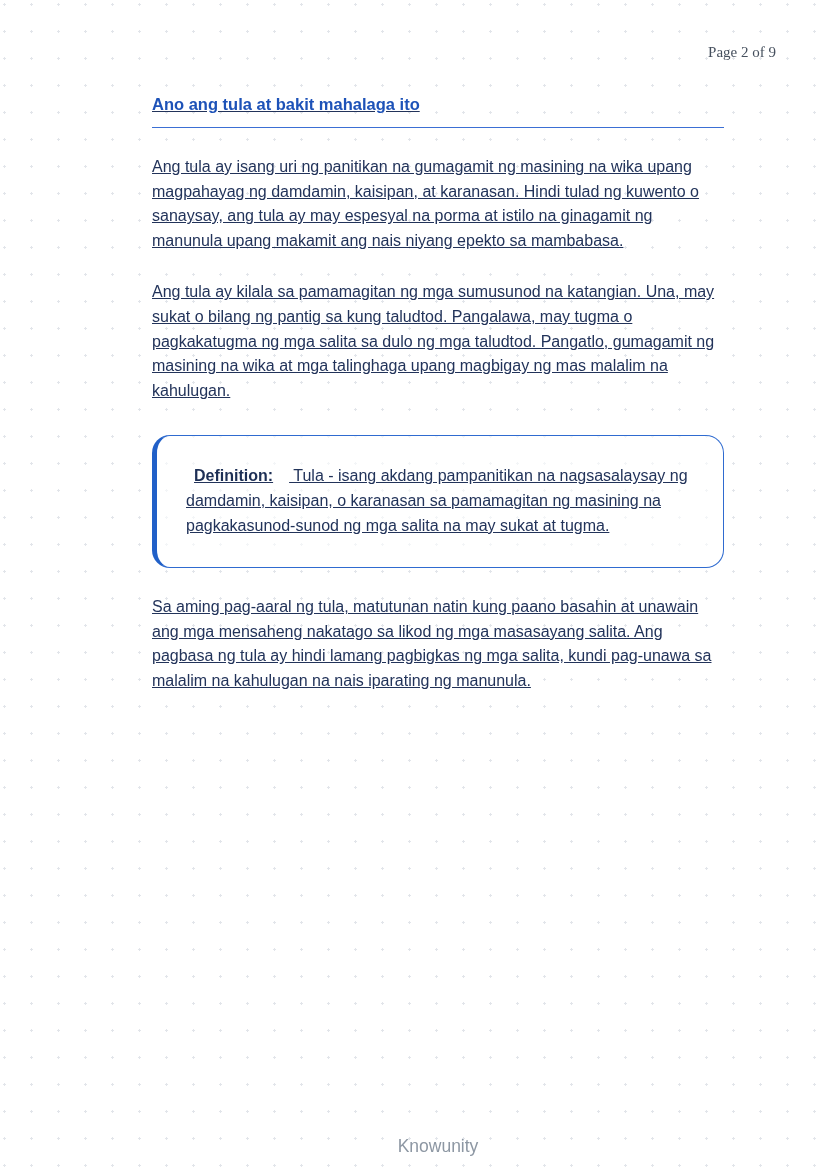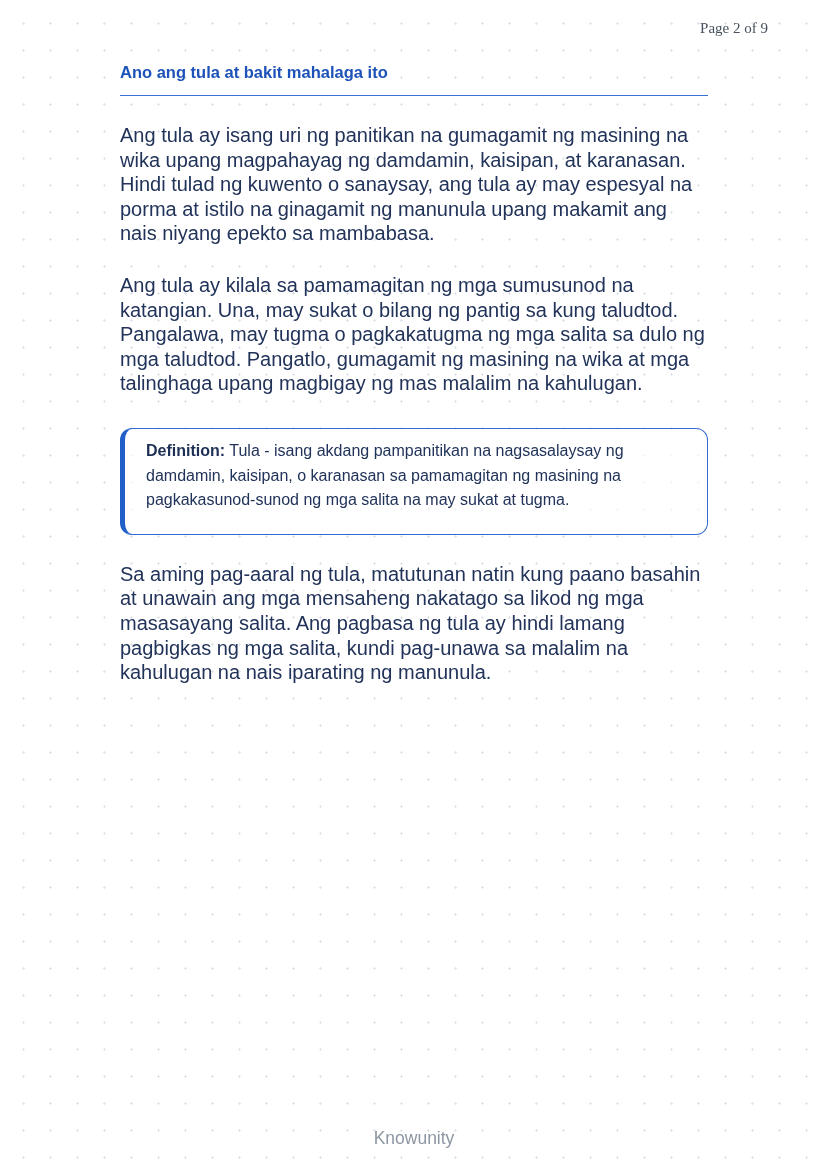--- a/index.html
+++ b/index.html
@@ -1,15 +1,15 @@
 <!DOCTYPE html>
 <html><head>
 <meta charset="utf-8">
 <style>
-  * { margin: 0; padding: 0; box-sizing: border-box; }
+  * { margin: 8px; padding: 0; box-sizing: border-box; }
 
   html, body {
     width: 828px;
     height: 1171px;
   }
 
   body {
     position: relative;
     font-family: "Liberation Sans", sans-serif;
     color: #22335a;
@@ -27,48 +27,49 @@
     font-family: "Liberation Serif", serif;
     font-size: 15px;
     color: #46505e;
   }
 
   .content {
     position: absolute;
     top: 62px;
     left: 120px;
     width: 588px;
+    text-decoration: underline;
   }
 
   .section-heading {
     font-size: 16.5px;
     font-weight: 700;
     color: #1d52b8;
     line-height: 20px;
     padding-bottom: 13px;
     border-bottom: 1.5px solid #3b6fd4;
   }
 
   .paragraph {
     margin-top: 27px;
-    font-size: 20px;
+    font-size: 16px;
     line-height: 24.6px;
     color: #22335a;
   }
 
   .section-gap {
     margin-top: 36px;
   }
 
   .definition-box {
     margin-top: 32px;
     border: 1.5px solid #2f6bd0;
     border-left: 5px solid #2160c8;
-    border-radius: 12px;
-    padding: 10px 22px 21px 21px;
+    border-radius: 18px;
+    padding: 20px 22px 21px 21px;
     background: rgba(255,255,255,0.6);
   }
 
   .definition-box p {
     font-size: 16px;
     line-height: 24.6px;
     color: #22335a;
   }
 
   .definition-label {

